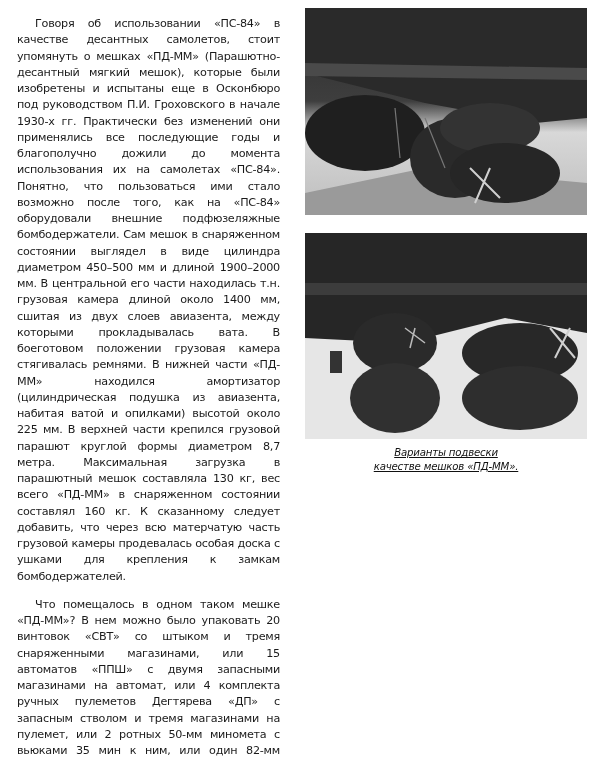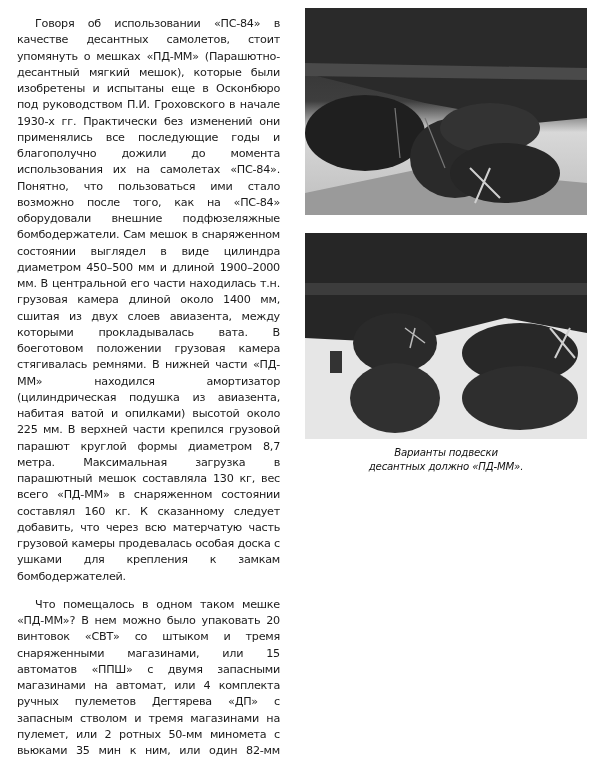--- a/index.html
+++ b/index.html
@@ -3,21 +3,21 @@
 <meta charset="utf-8">
 <style>
   html,body{margin:0;padding:0;background:#ffffff;}
   body{width:601px;height:757px;position:relative;overflow:hidden;font-family:"DejaVu Sans",sans-serif;color:#1a1a1a;}
   .col-text{position:absolute;left:5px;top:4px;width:287px;font-size:11.2px;line-height:16.25px;letter-spacing:-0.25px;}
   .col-text p{margin:12px;text-align:justify;text-indent:18px;hyphens:manual;}
   .photo{position:absolute;left:305px;width:282px;overflow:hidden;background:#8a8a8a;}
   .photo svg{display:block;width:100%;height:100%;}
   #photo1{top:8px;height:207px;}
   #photo2{top:233px;height:206px;}
-  .caption{position:absolute;left:305px;width:282px;top:446px;text-align:center;font-style:italic;font-size:10.2px;line-height:14px;letter-spacing:-0.2px;color:#111;}
+  .caption{position:absolute;left:305px;width:282px;top:446px;text-align:center;font-style:italic;font-size:10.2px;line-height:14px;letter-spacing:-0.2px;color:#111;text-decoration:underline;}
   .caption span{display:block;}
 </style>
 </head>
 <body>
 
 <div class="col-text">
   <p>Говоря об использовании «ПС-84» в качестве десантных самолетов, стоит упомянуть о мешках «ПД-ММ» (Парашютно-десантный мягкий мешок), которые были изобретены и испытаны еще в Осконбюро под руководством П.И. Гроховского в начале 1930-х гг. Практически без изменений они применялись все последующие годы и благополучно дожили до момента использования их на самолетах «ПС-84». Понятно, что пользоваться ими стало возможно после того, как на «ПС-84» оборудовали внешние подфюзеляжные бомбодержатели. Сам мешок в снаряженном состоянии выглядел в виде цилиндра диаметром 450–500 мм и длиной 1900–2000 мм. В центральной его части находилась т.н. грузовая камера длиной около 1400 мм, сшитая из двух слоев авиазента, между которыми прокладывалась вата. В боеготовом положении грузовая камера стягивалась ремнями. В нижней части «ПД-ММ» находился амортизатор (цилиндрическая подушка из авиазента, набитая ватой и опилками) высотой около 225 мм. В верхней части крепился грузовой парашют круглой формы диаметром 8,7 метра. Максимальная загрузка в парашютный мешок составляла 130 кг, вес всего «ПД-ММ» в снаряженном состоянии составлял 160 кг. К сказанному следует добавить, что через всю матерчатую часть грузовой камеры продевалась особая доска с ушками для крепления к замкам бомбодержателей.</p>
   <p>Что помещалось в одном таком мешке «ПД-ММ»? В нем можно было упаковать 20 винтовок «СВТ» со штыком и тремя снаряженными магазинами, или 15 автоматов «ППШ» с двумя запасными магазинами на автомат, или 4 комплекта ручных пулеметов Дегтярева «ДП» с запасным стволом и тремя магазинами на пулемет, или 2 ротных 50-мм миномета с вьюками 35 мин к ним, или один 82-мм батальонный миномет и 6 мин к нему. Перечень военного имущества был достаточно велик, в любом случае оно должно было укладываться в вышеприведенные габариты и весить в одном мешке не выше 130 кг.</p>
   <p>В заключение укажем, что один «ПС-84» мог перевозить 6 мешков «ПД-ММ» на внешней подвеске.</p>
 </div>
@@ -55,14 +55,14 @@
     <ellipse cx="90" cy="165" rx="45" ry="35" fill="#303030"></ellipse>
     <ellipse cx="215" cy="120" rx="58" ry="30" fill="#282828"></ellipse>
     <ellipse cx="215" cy="165" rx="58" ry="32" fill="#2e2e2e"></ellipse>
     <path d="M245 95 L270 125 M265 95 L250 125" stroke="#cfcfcf" stroke-width="2"></path>
     <path d="M100 95 L120 110 M110 95 L105 115" stroke="#bbb" stroke-width="1.5"></path>
   </svg>
 </div>
 
 <div class="caption">
   <span>Варианты подвески</span>
-  <span>десантных должно «ПД-ММ».</span>
+  <span>качестве мешков «ПД-ММ».</span>
 </div>
 
 </body></html>

